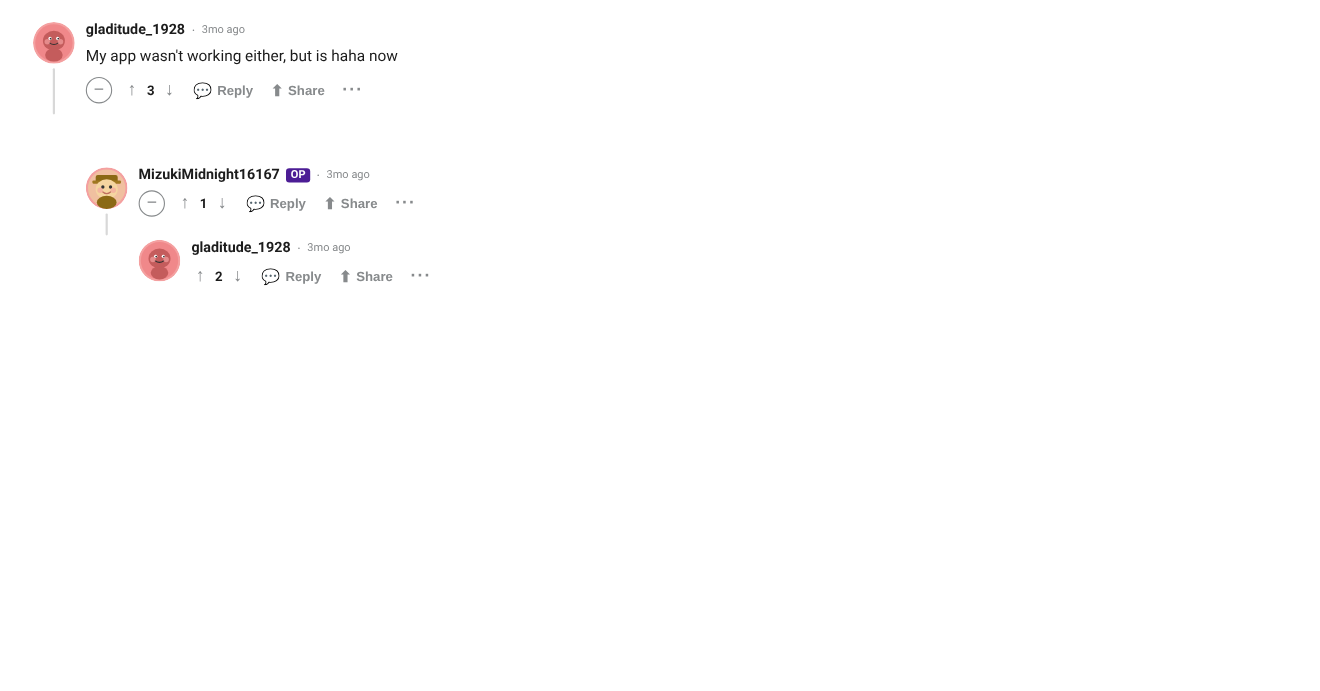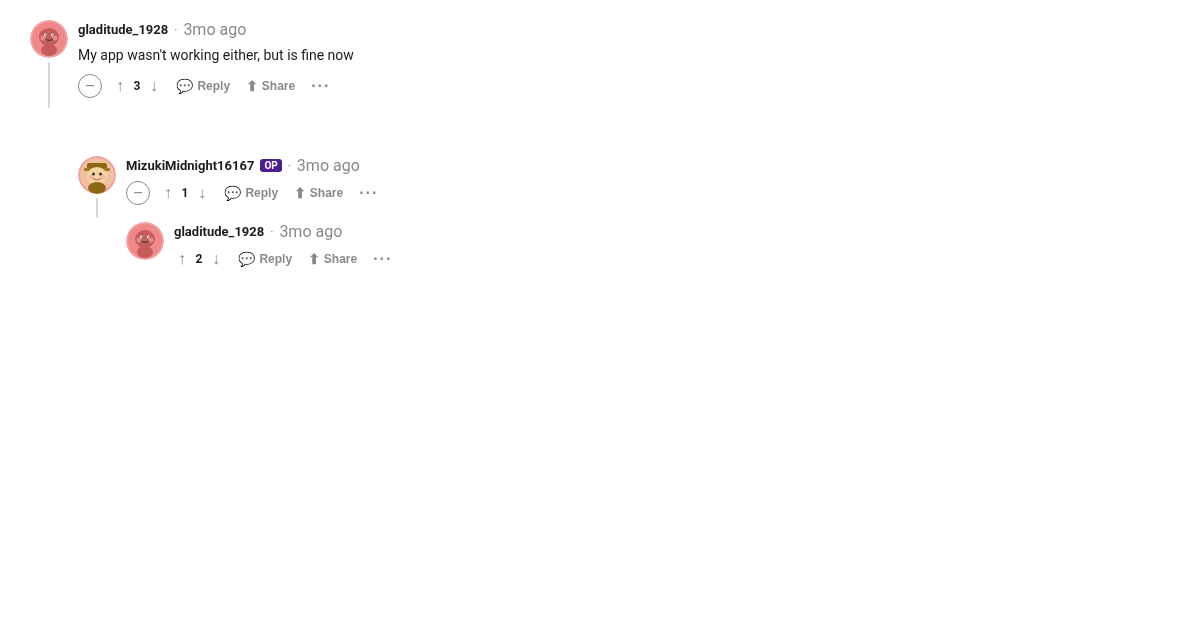--- a/index.html
+++ b/index.html
@@ -61,21 +61,21 @@
       font-weight: 700;
       padding: 1px 4px;
       border-radius: 3px;
     }
     .separator {
       color: #878a8c;
       font-size: 12px;
     }
     .timestamp {
       color: #878a8c;
-      font-size: 16px;
+      font-size: 10px;
     }
     .comment-text {
       font-size: 14px;
       line-height: 1.5;
       color: #1c1c1c;
       margin-bottom: 8px;
       max-width: 750px;
     }
     .action-bar {
       display: flex;
@@ -184,21 +184,21 @@
         </svg>
       </div>
       <div class="thread-line"></div>
     </div>
     <div class="comment-body">
       <div class="comment-header">
         <span class="username">gladitude_1928</span>
         <span class="separator">·</span>
         <span class="timestamp">3mo ago</span>
       </div>
-      <div class="comment-text">My app wasn't working either, but is fine now</div>
+      <div class="comment-text">My app wasn't working either, but is haha now</div>
       <div class="action-bar">
         <button class="collapse-btn">−</button>
         <div class="vote-controls">
           <button class="vote-btn">↑</button>
           <span class="vote-count">3</span>
           <button class="vote-btn">↓</button>
         </div>
         <button class="action-btn">
           <span class="action-icon">💬</span>
           <span>Reply</span>

